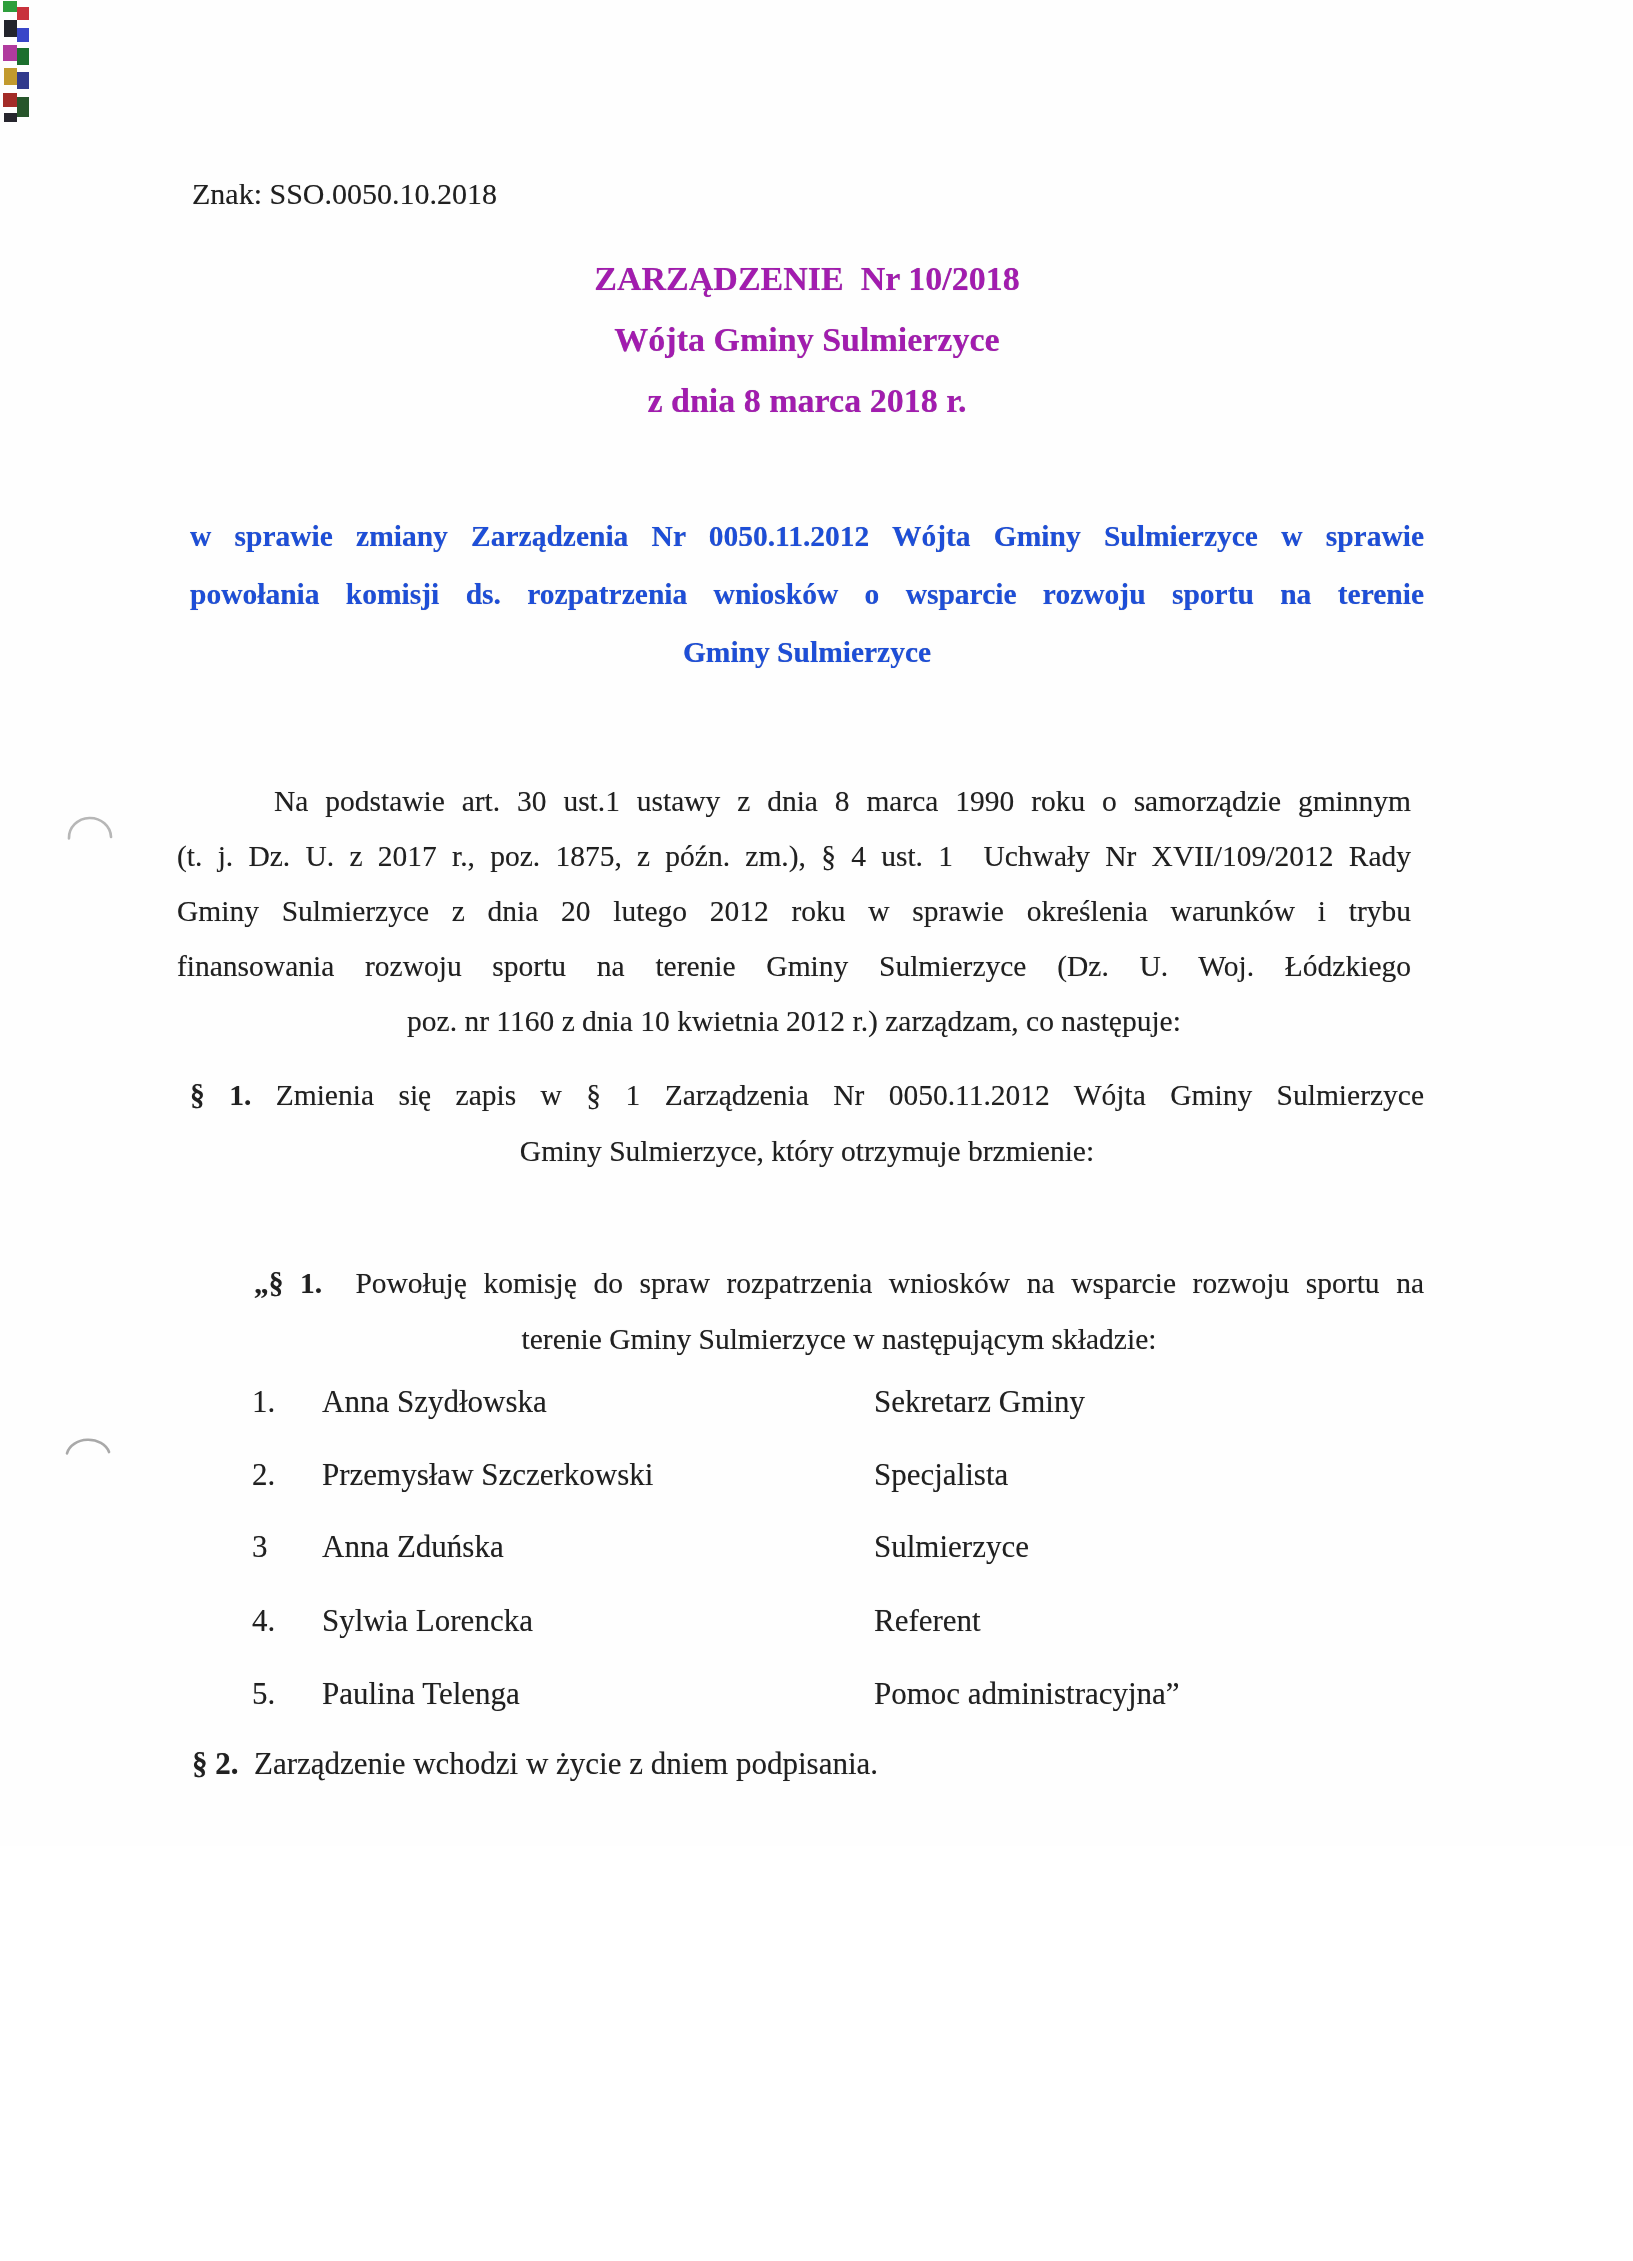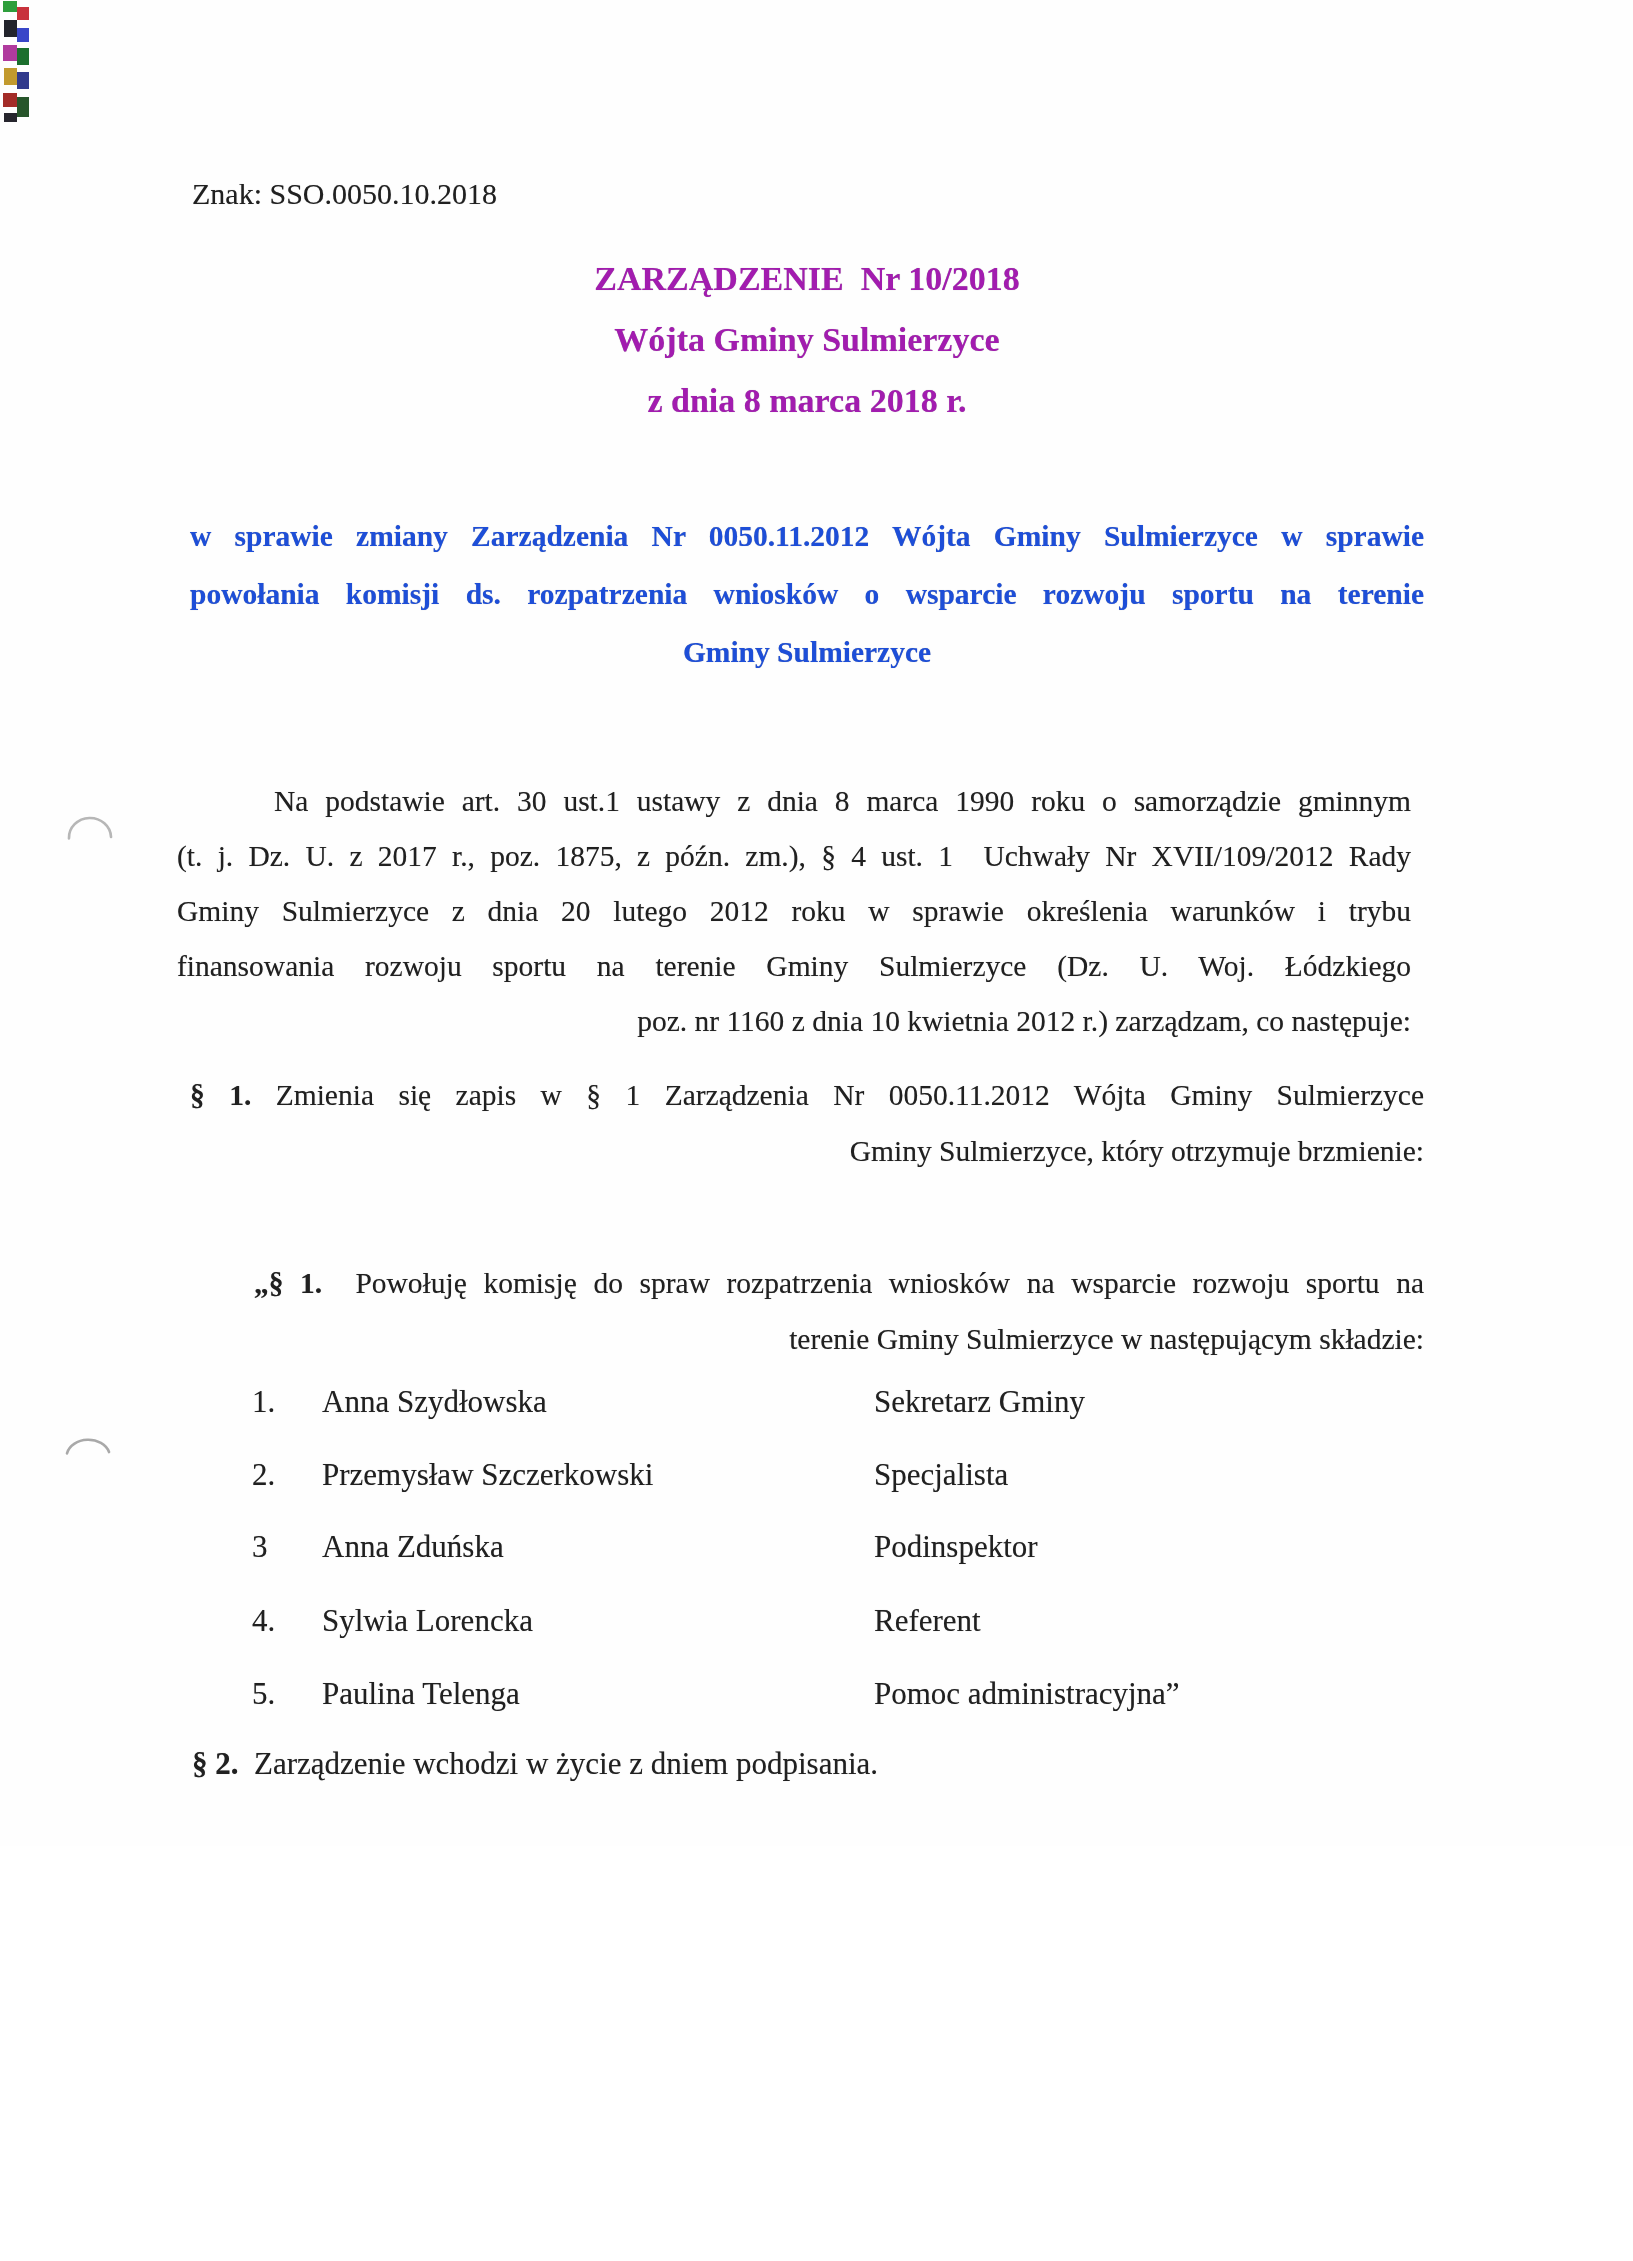--- a/index.html
+++ b/index.html
@@ -8,21 +8,21 @@
     width: 1634px;
     height: 1846px;
     background: #fefefe;
     overflow: hidden;
     font-family: "Liberation Serif", "DejaVu Serif", serif;
     color: #202020;
   }
   .t { position: absolute; text-shadow: 0 0 0.7px rgba(30,30,30,0.40); }
   .b { font-weight: bold; }
   .jline { text-align: justify; text-align-last: justify; white-space: pre-wrap; }
-  .lline { text-align: right; white-space: pre-wrap; }
+  .lline { text-align: center; white-space: pre-wrap; }
   .cline { text-align: center; white-space: pre-wrap; }
 
   .reference { left: 192px; top: 175px; font-size: 30px; line-height: 37px; }
 
   .title-block { left: 190px; top: 248px; width: 1234px; text-align: center;
                  font-weight: bold; font-size: 34px; line-height: 61px; color: #a21caf; }
 
   .subject-block { left: 190px; top: 507px; width: 1234px;
                    font-weight: bold; font-size: 29.5px; line-height: 58px; color: #1d4ed8; }
 
@@ -125,21 +125,21 @@
       <span class="cpos">Sekretarz Gminy</span>
     </div>
     <div class="crow" style="top:73px">
       <span class="num">2.</span>
       <span class="cname">Przemysław Szczerkowski</span>
       <span class="cpos">Specjalista</span>
     </div>
     <div class="crow" style="top:145px">
       <span class="num">3</span>
       <span class="cname">Anna Zduńska</span>
-      <span class="cpos">Podinspektor</span>
+      <span class="cpos">Sulmierzyce</span>
     </div>
     <div class="crow" style="top:219px">
       <span class="num">4.</span>
       <span class="cname">Sylwia Lorencka</span>
       <span class="cpos">Referent</span>
     </div>
     <div class="crow" style="top:292px">
       <span class="num">5.</span>
       <span class="cname">Paulina Telenga</span>
       <span class="cpos">Pomoc administracyjna”</span>

